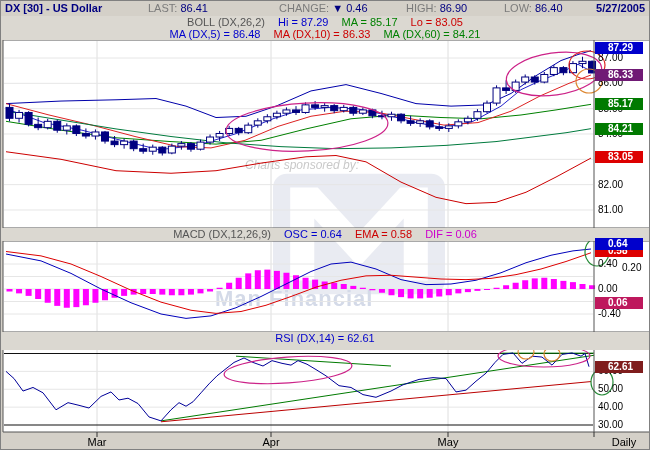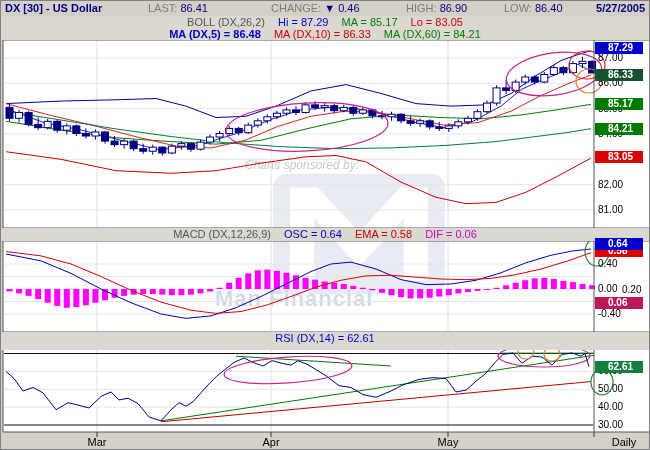--- a/index.html
+++ b/index.html
@@ -34,21 +34,21 @@
 <body>
 
 <div class="stage">
 
   <div class="hdr">
     <span class="sym">DX [30] - US Dollar</span>
     <span class="grp" style="left:147px;">
       <span class="lab">LAST:</span>
       <span class="val">86.41</span>
     </span>
-    <span class="grp" style="left:270px;">
+    <span class="grp" style="left:278px;">
       <span class="lab">CHANGE:</span>
       <span class="val">▼</span>
       <span class="val">0.46</span>
     </span>
     <span class="grp" style="left:405px;">
       <span class="lab">HIGH:</span>
       <span class="val">86.90</span>
     </span>
     <span class="grp" style="left:503px;">
       <span class="lab">LOW:</span>
@@ -58,21 +58,21 @@
   </div>
 
   <div class="legendbar" style="top:15px;height:24px;line-height:12px;">
     <div>
       <span class="seg" style="color:#555;">BOLL (DX,26,2)</span>
       <span class="seg" style="color:#0000cc;">Hi = 87.29</span>
       <span class="seg" style="color:#008000;">MA = 85.17</span>
       <span class="seg" style="color:#cc0000;">Lo = 83.05</span>
     </div>
     <div>
-      <span class="seg" style="color:#0000cc;font-weight:bold;">MA (DX,5) = 86.48</span>
+      <span class="seg" style="color:#0000cc;">MA (DX,5) = 86.48</span>
       <span class="seg" style="color:#cc0000;">MA (DX,10) = 86.33</span>
       <span class="seg" style="color:#008000;">MA (DX,60) = 84.21</span>
     </div>
   </div>
 
   <div class="legendbar" style="top:227px;height:13px;line-height:13px;">
     <span class="seg" style="color:#555;">MACD (DX,12,26,9)</span>
     <span class="seg" style="color:#0000cc;">OSC = 0.64</span>
     <span class="seg" style="color:#cc0000;">EMA = 0.58</span>
     <span class="seg" style="color:#cc00cc;">DIF = 0.06</span>
@@ -345,34 +345,34 @@
 
   <div class="daily">Daily</div>
 <div class="ylab" style="top: 51px;">87.00</div>
     <div class="ylab" style="top: 76.33px;">86.00</div>
     <div class="ylab" style="top: 101.66px;">85.00</div>
     <div class="ylab" style="top: 126.99px;">84.00</div>
     <div class="ylab" style="top: 152.32px;">83.00</div>
     <div class="ylab" style="top: 177.65px;">82.00</div>
     <div class="ylab" style="top: 202.98px;">81.00</div>
     <div class="ybox" style="top: 41px; background: rgb(0, 0, 204);">87.29</div>
-    <div class="ybox" style="top: 68px; background: #14532d;">86.33</div>
+    <div class="ybox" style="top: 68px; background: #701a75;">86.33</div>
     <div class="ybox" style="top: 97px; background: rgb(0, 122, 0);">85.17</div>
     <div class="ybox" style="top: 122px; background: rgb(0, 122, 0);">84.21</div>
     <div class="ybox" style="top: 150px; background: rgb(221, 0, 0);">83.05</div>
     <div class="ylab" style="top: 257px;">0.40</div>
-    <div class="ylab" style="top: 283px; padding-left: 24px;">0.20</div>
+    <div class="ylab" style="top: 261px; padding-left: 24px;">0.20</div>
     <div class="ylab" style="top: 282px;">0.00</div>
     <div class="ylab" style="top: 294.5px;">-0.20</div>
     <div class="ylab" style="top: 307px;">-0.40</div>
     <div class="ybox" style="top: 244px; background: rgb(221, 0, 0);">0.58</div>
     <div class="ybox" style="top: 237px; background: rgb(0, 0, 204);">0.64</div>
     <div class="ybox" style="top: 296px; background: #be185d;">0.06</div>
     <div class="ylab" style="top: 346.5px; margin-top: 16px;">70.00</div>
     <div class="ylab" style="top: 364.375px;">60.00</div>
     <div class="ylab" style="top: 382.25px;">50.00</div>
     <div class="ylab" style="top: 400.125px;">40.00</div>
     <div class="ylab" style="top: 418px;">30.00</div>
-    <div class="ybox" style="top: 360px; background: #15803d;">62.61</div>
+    <div class="ybox" style="top: 360px; background: #7f1d1d;">62.61</div>
     <div class="xlab" style="left: 79px;">Mar</div>
     <div class="xlab" style="left: 253px;">Apr</div>
     <div class="xlab" style="left: 430px;">May</div>
   </div>
 
 </body></html>

